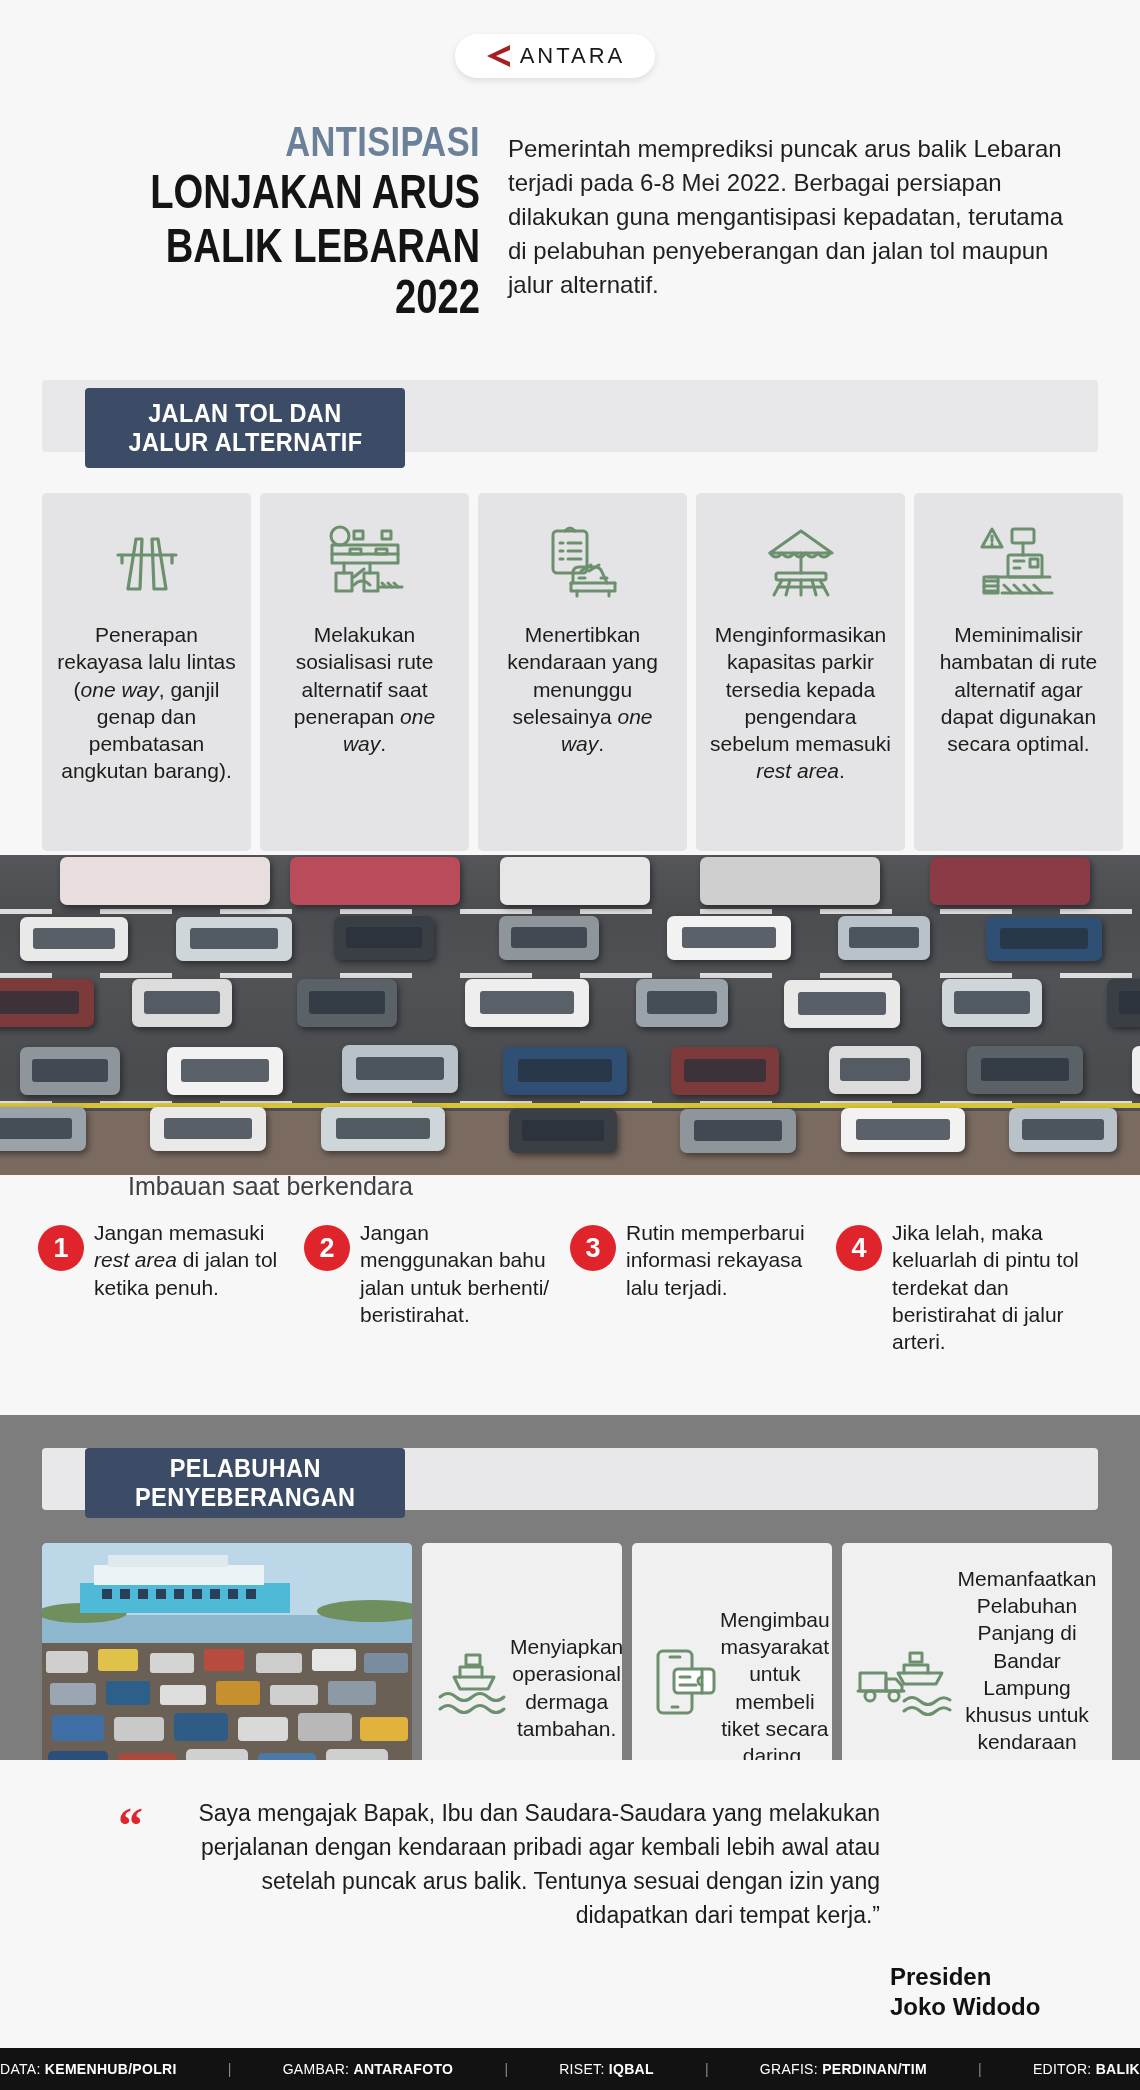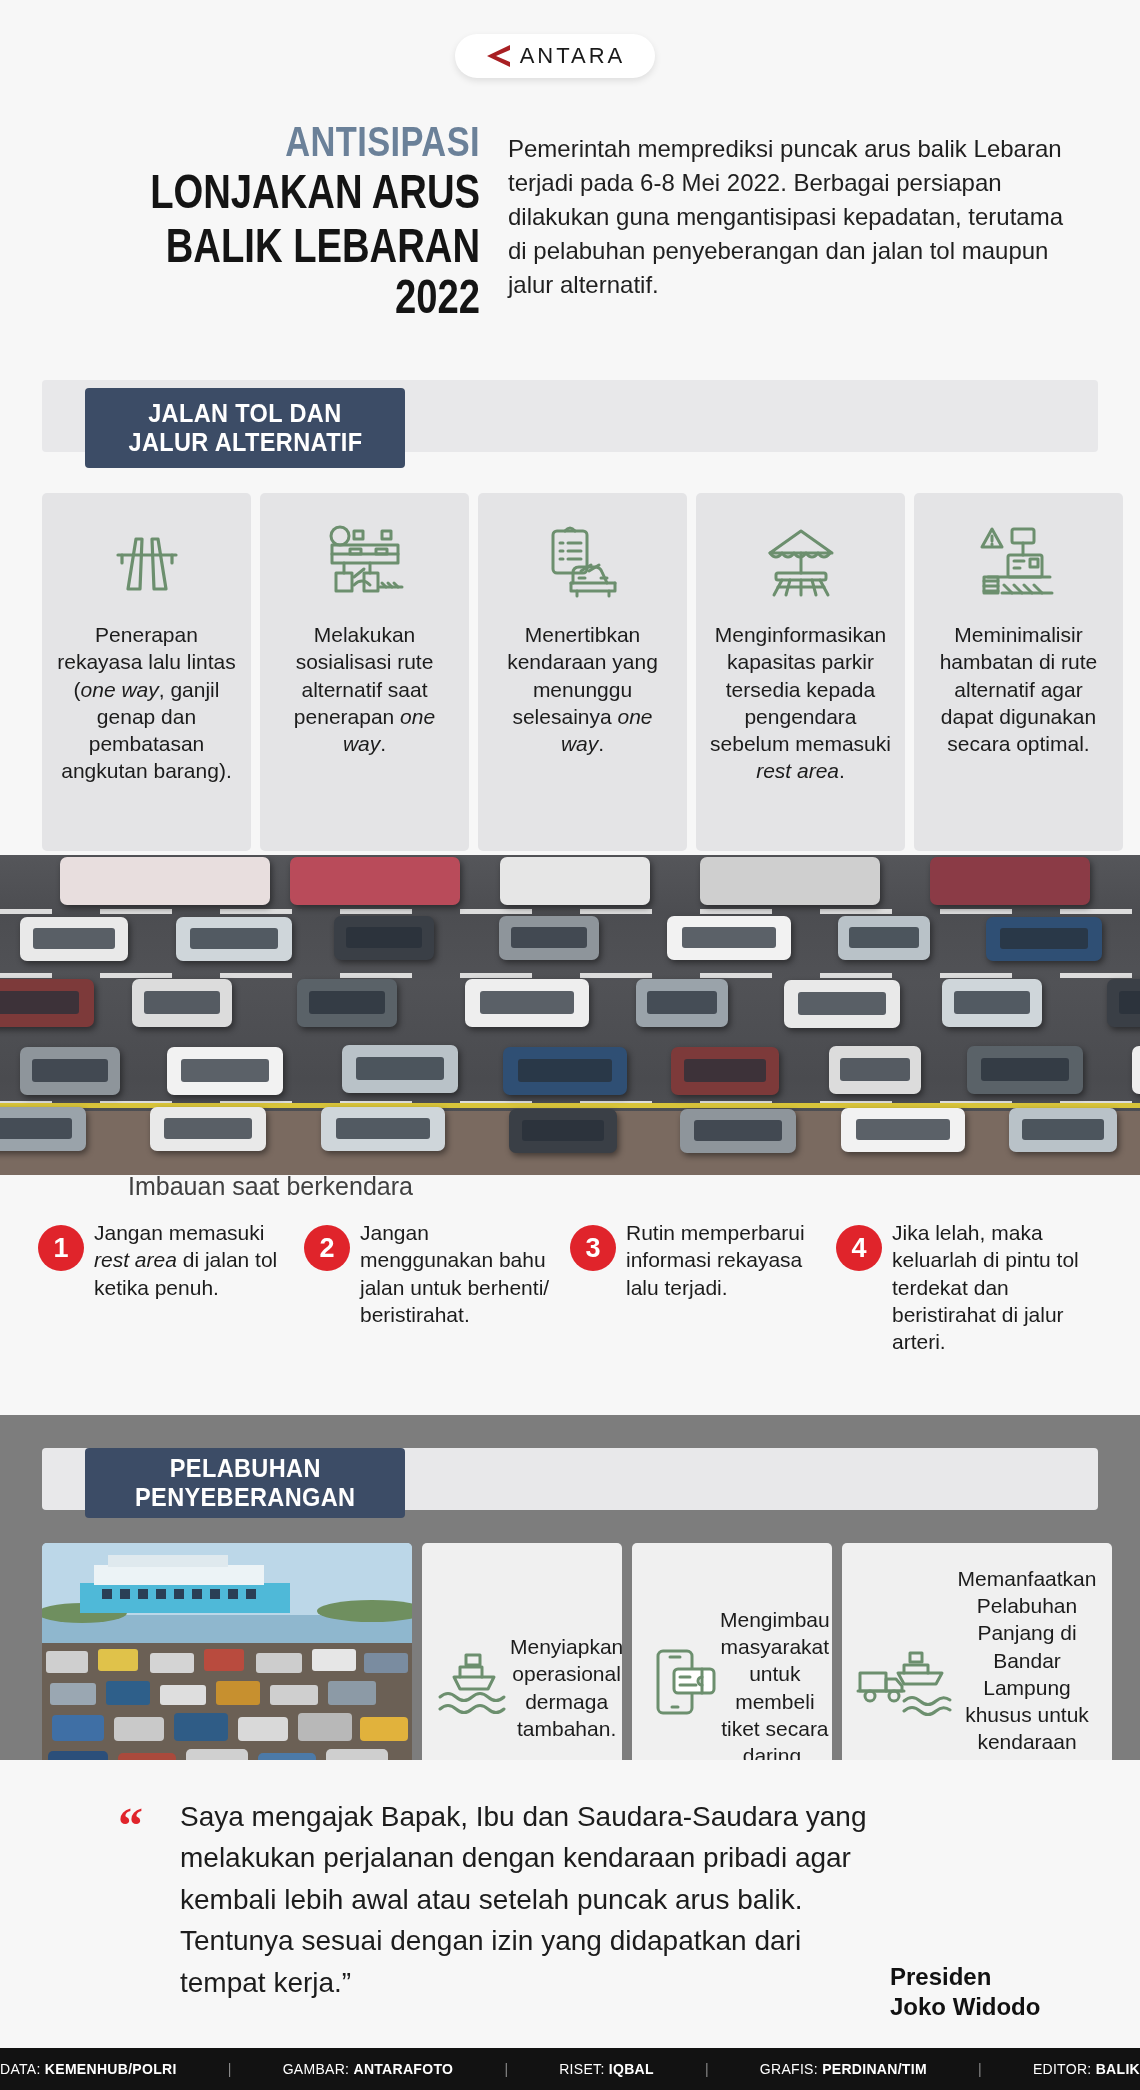--- a/index.html
+++ b/index.html
@@ -115,21 +115,21 @@
     width: 200px; height: 265px; background: #f0f0f0; border-radius: 5px;
     display: flex; flex-direction: row; align-items: center; padding: 22px 12px 10px;
   }
   .pcard.wide { width: 270px; }
   .pcard .ico { height: 78px; display: flex; align-items: center; justify-content: center; }
   .pcard .ctext { margin-top: 12px; font-size: 21px; line-height: 1.30; text-align: center; color: #1c1c1c; }
 
   
   .quotesec { position: absolute; left: 0; top: 1760px; width: 1140px; height: 285px; background: #f7f7f7; }
   .qmark { position: absolute; left: 118px; top: 1800px; font-size: 50px; color: #e0242b; font-weight: 700; line-height: 1; font-family: "Liberation Serif", serif; }
-  .qtext { position: absolute; left: 180px; top: 1796px; width: 700px; font-size: 28px; line-height: 1.48; color: #1c1c1c; }
+  .qtext { position: absolute; left: 180px; top: 1796px; width: 700px; font-size: 23px; line-height: 1.48; color: #1c1c1c; text-align: right; }
   .qwho { position: absolute; left: 890px; top: 1962px; width: 200px; font-size: 24px; font-weight: 700; line-height: 1.24; color: #111; }
 
   
   .footer {
     position: absolute; left: 0; top: 2048px; width: 1140px; height: 42px;
     background: #121212; display: flex; align-items: center; justify-content: space-between; gap: 0;
   }
   .footer .fitem { color: #fff; font-size: 14px; font-family: "Liberation Sans Narrow","Liberation Sans",sans-serif; letter-spacing: 0.3px; }
   .footer .fitem b { font-weight: 700; }
   .footer .fsep { color: #888; margin: 0 22px; font-size: 14px; }

